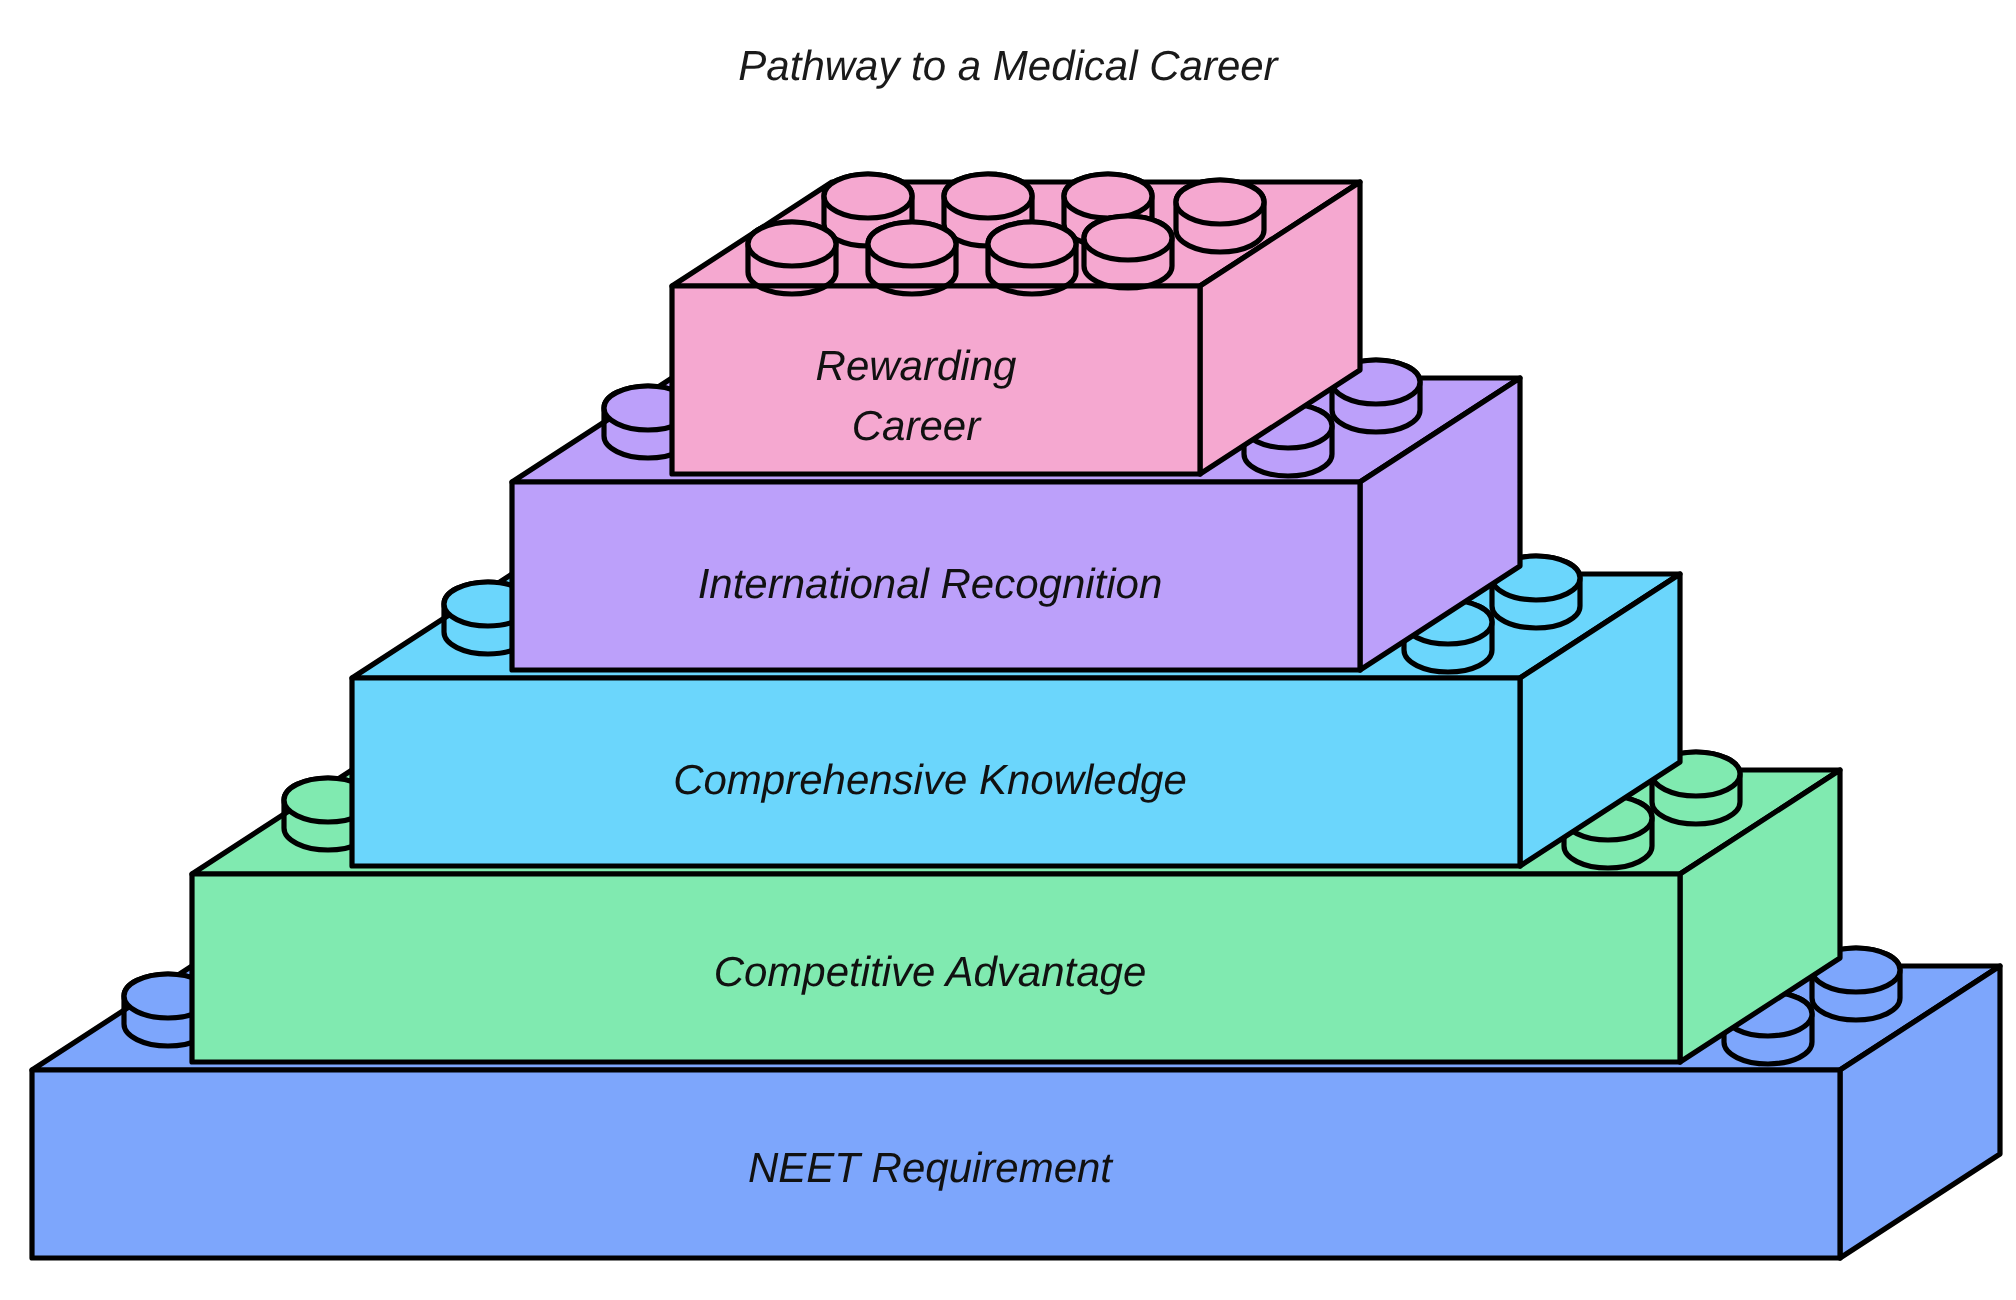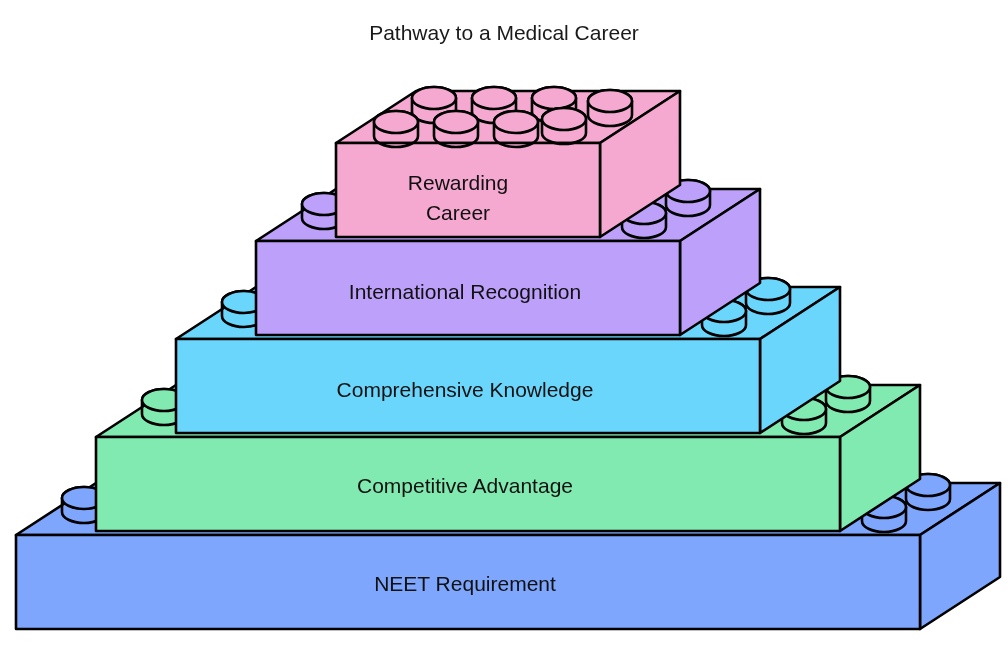--- a/index.html
+++ b/index.html
@@ -12,20 +12,21 @@
     width: 1008px;
     height: 650px;
     overflow: hidden;
     font-family: "Liberation Sans", "DejaVu Sans", sans-serif;
   }
   #stage {
     position: relative;
     width: 1008px;
     height: 650px;
     background: #ffffff;
+    font-style: italic;
   }
   #diagram-svg {
     position: absolute;
     left: 0;
     top: 0;
     width: 1008px;
     height: 650px;
     display: block;
   }
   .chart-title {

